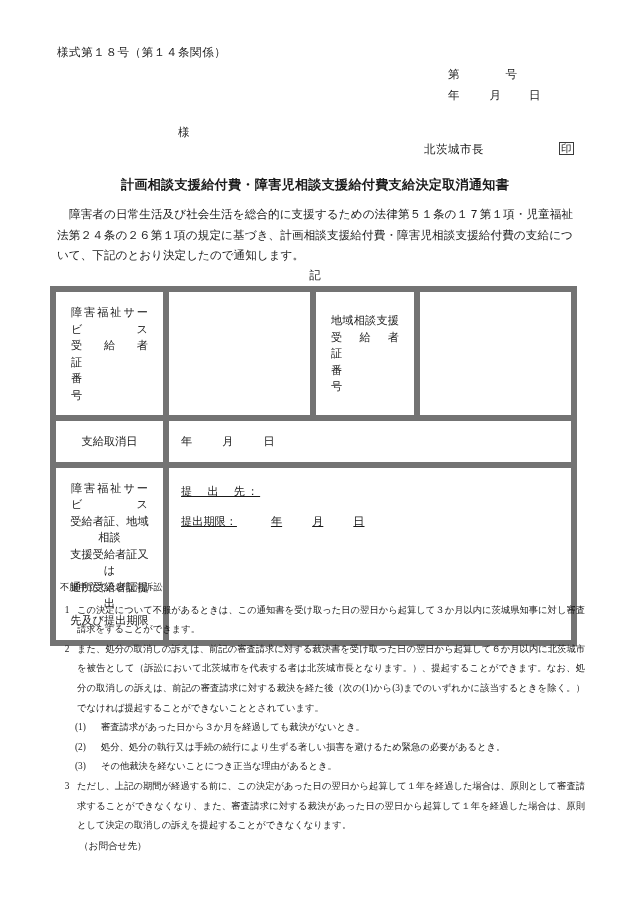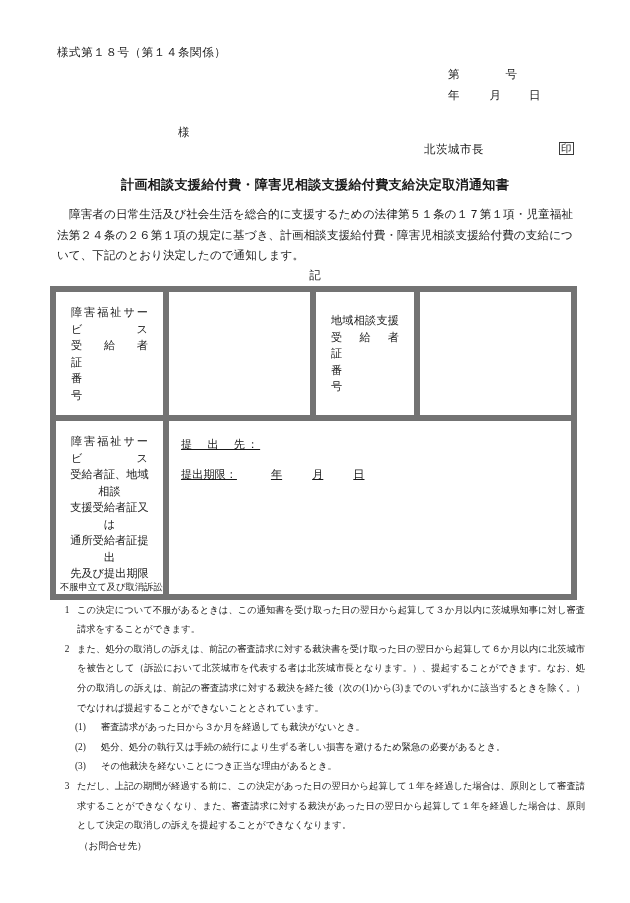--- a/index.html
+++ b/index.html
@@ -300,20 +300,28 @@
                 <span class="cell"></span>
                 <span class="cell"></span>
                 <span class="cell"></span>
                 <span class="cell"></span>
             </div>
           </td>
         </tr>
 
 
 
+        <tr>
+          <td class="lbl" style="height:35px">
+            <span class="plain">支給取消日</span>
+          </td>
+          <td colspan="3" class="date-line">
+            <span>年</span><span class="g"></span><span>月</span><span class="g"></span><span>日</span>
+          </td>
+        </tr>
 
 
         <tr>
           <td class="lbl" style="height:84px">
             <span class="spread">障害福祉サービス</span>
             <span class="plain">受給者証、地域相談</span>
             <span class="plain">支援受給者証又は</span>
             <span class="plain">通所受給者証提出</span>
             <span class="plain">先及び提出期限</span>
           </td>

